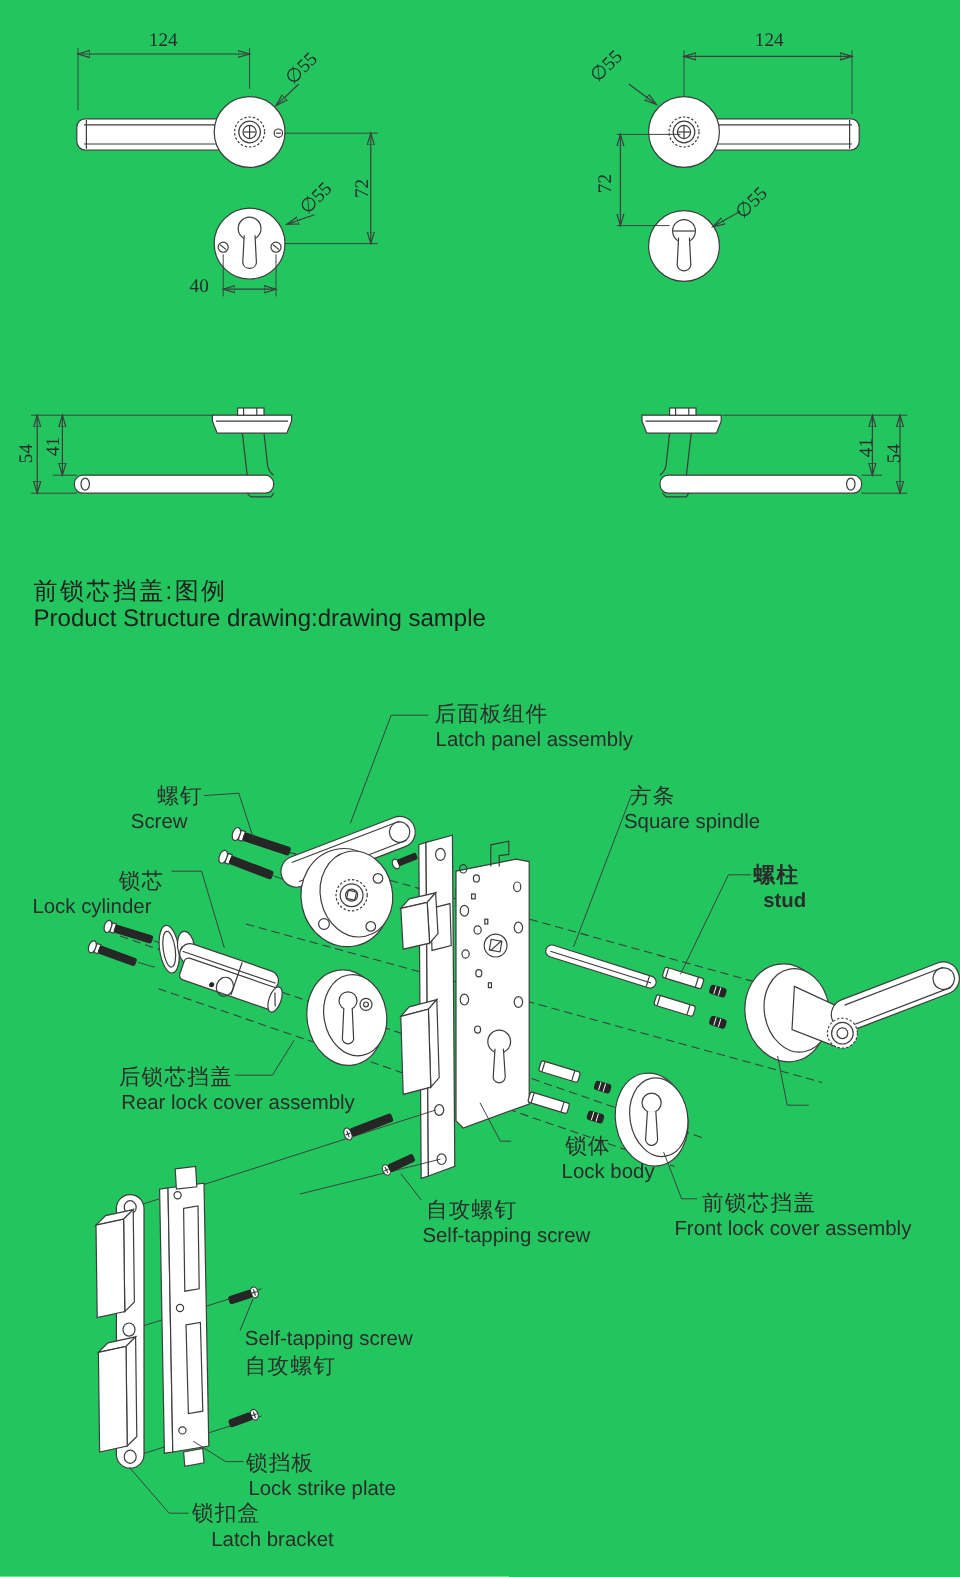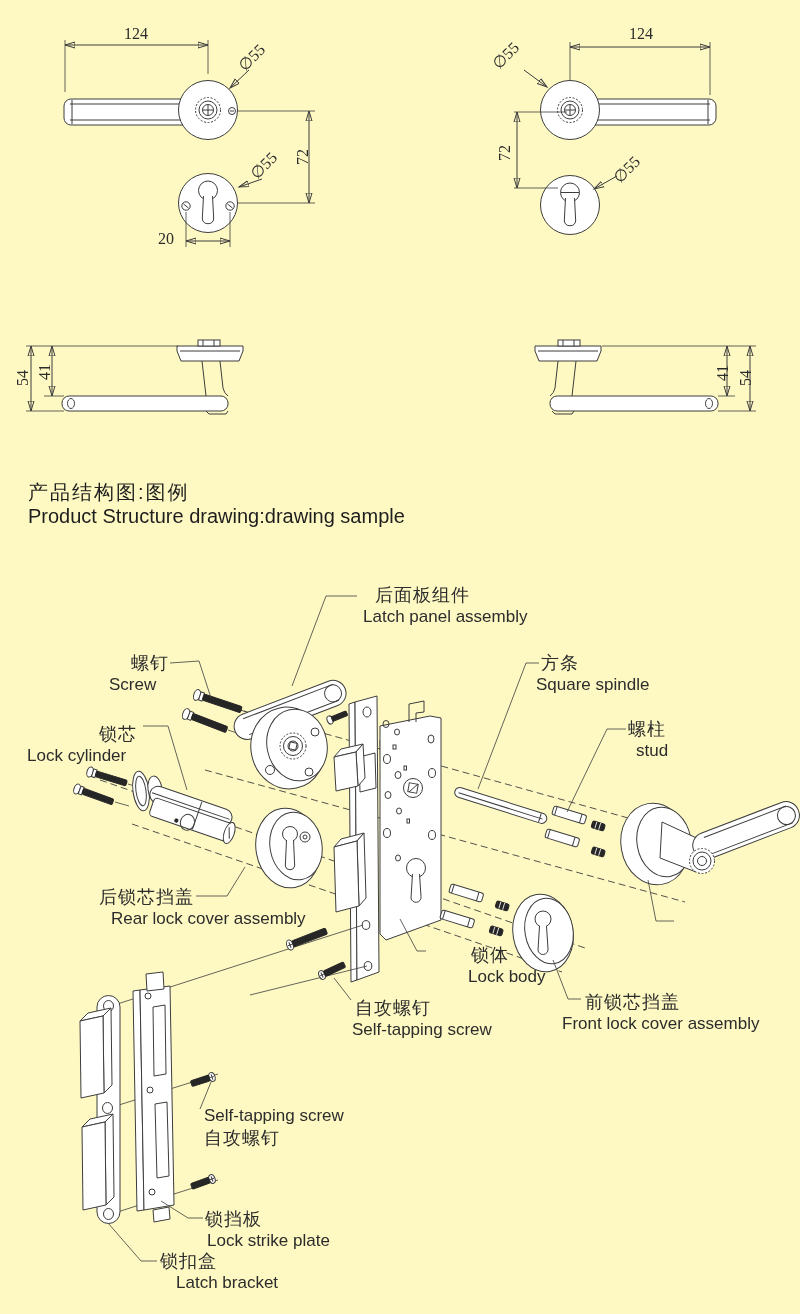--- a/index.html
+++ b/index.html
@@ -1,16 +1,16 @@
 <!DOCTYPE html>
 <html><head>
 <meta charset="utf-8">
 <style>
   html,body{margin:0;padding:0;background:#fff;}
-  #page{position:relative;width:800px;height:1314px;background:#fef9c3;overflow:hidden;
+  #page{position:relative;width:800px;height:1314px;background:#22c55e;overflow:hidden;
         font-family:"Liberation Sans",sans-serif;color:#2c2c2c;}
   #art{position:absolute;left:0;top:0;}
   #art line,#art path,#art circle,#art ellipse,#art rect,#art polyline,#art polygon{
       stroke:#3d3d3d;stroke-width:1;fill:none;}
   #art .w{fill:#ffffff;}
   #art .b{fill:#262626;stroke:#262626;}
   #art .d{stroke-dasharray:7 4;stroke-width:0.9;}
   #art .k{stroke-dasharray:2 1.6;}
   #art .t{stroke-width:0.8;}
   #art .wh{stroke:#ffffff;stroke-width:0.8;}
@@ -403,58 +403,58 @@
       <polyline points="203,1218 188,1218 161,1201" class="t"></polyline>
       <polyline points="157,1261 141,1261 108,1223" class="t"></polyline>
     </g>
   </g>
 </svg>
 
 <div class="dim" style="left:121px;top:26px;width:30px;text-align:center;">124</div>
 <div class="dim rot45" style="left:247px;top:58px;">∅55</div>
 <div class="dim rot90" style="left:293px;top:149px;width:20px;text-align:center;">72</div>
 <div class="dim rot45" style="left:259px;top:166px;">∅55</div>
-<div class="dim" style="left:152px;top:231px;width:28px;text-align:center;">20</div>
+<div class="dim" style="left:152px;top:231px;width:28px;text-align:center;">40</div>
 
 <div class="dim" style="left:625px;top:26px;width:32px;text-align:center;">124</div>
 <div class="dim rot45" style="left:501px;top:56px;">∅55</div>
 <div class="dim rot90" style="left:495px;top:145px;width:20px;text-align:center;">72</div>
 <div class="dim rot45" style="left:622px;top:170px;">∅55</div>
 
 <div class="dim rot90" style="left:13px;top:370px;width:20px;text-align:center;">54</div>
 <div class="dim rot90" style="left:35px;top:364px;width:20px;text-align:center;">41</div>
 <div class="dim rot90" style="left:713px;top:365px;width:20px;text-align:center;">41</div>
 <div class="dim rot90" style="left:736px;top:370px;width:20px;text-align:center;">54</div>
 
-<div class="title-cn">产品结构图:图例</div>
+<div class="title-cn">前锁芯挡盖:图例</div>
 <div class="title-en">Product Structure drawing:drawing sample</div>
 
 <div class="plabel" style="left:361px;top:584px;">
-  <div class="cn" style="margin-left:14px;">后面板组件</div>
+  <div class="cn" style="margin-left:1px;">后面板组件</div>
   <div class="en" style="margin-left:2px;">Latch panel assembly</div>
 </div>
 <div class="plabel" style="left:109px;top:652px;">
   <div class="cn" style="margin-left:22px;">螺钉</div>
   <div class="en">Screw</div>
 </div>
 <div class="plabel" style="left:27px;top:723px;">
   <div class="cn" style="margin-left:72px;">锁芯</div>
   <div class="en">Lock cylinder</div>
 </div>
-<div class="plabel" style="left:536px;top:652px;">
+<div class="plabel" style="left:520px;top:652px;">
   <div class="cn" style="margin-left:5px;">方条</div>
   <div class="en">Square spindle</div>
 </div>
-<div class="plabel" style="left:628px;top:718px;">
+<div class="plabel" style="left:628px;top:718px;font-weight:bold;">
   <div class="cn">螺柱</div>
   <div class="en" style="margin-left:8px;">stud</div>
 </div>
 <div class="plabel" style="left:99px;top:886px;">
   <div class="cn">后锁芯挡盖</div>
-  <div class="en" style="margin-left:12px;">Rear lock cover assembly</div>
+  <div class="en" style="margin-left:2px;">Rear lock cover assembly</div>
 </div>
 <div class="plabel" style="left:428px;top:944px;margin-left:40px;">
   <div class="cn" style="margin-left:3px;">锁体</div>
   <div class="en">Lock body</div>
 </div>
 <div class="plabel" style="left:352px;top:997px;">
   <div class="cn" style="margin-left:3px;">自攻螺钉</div>
   <div class="en">Self-tapping screw</div>
 </div>
 <div class="plabel" style="left:562px;top:991px;">

